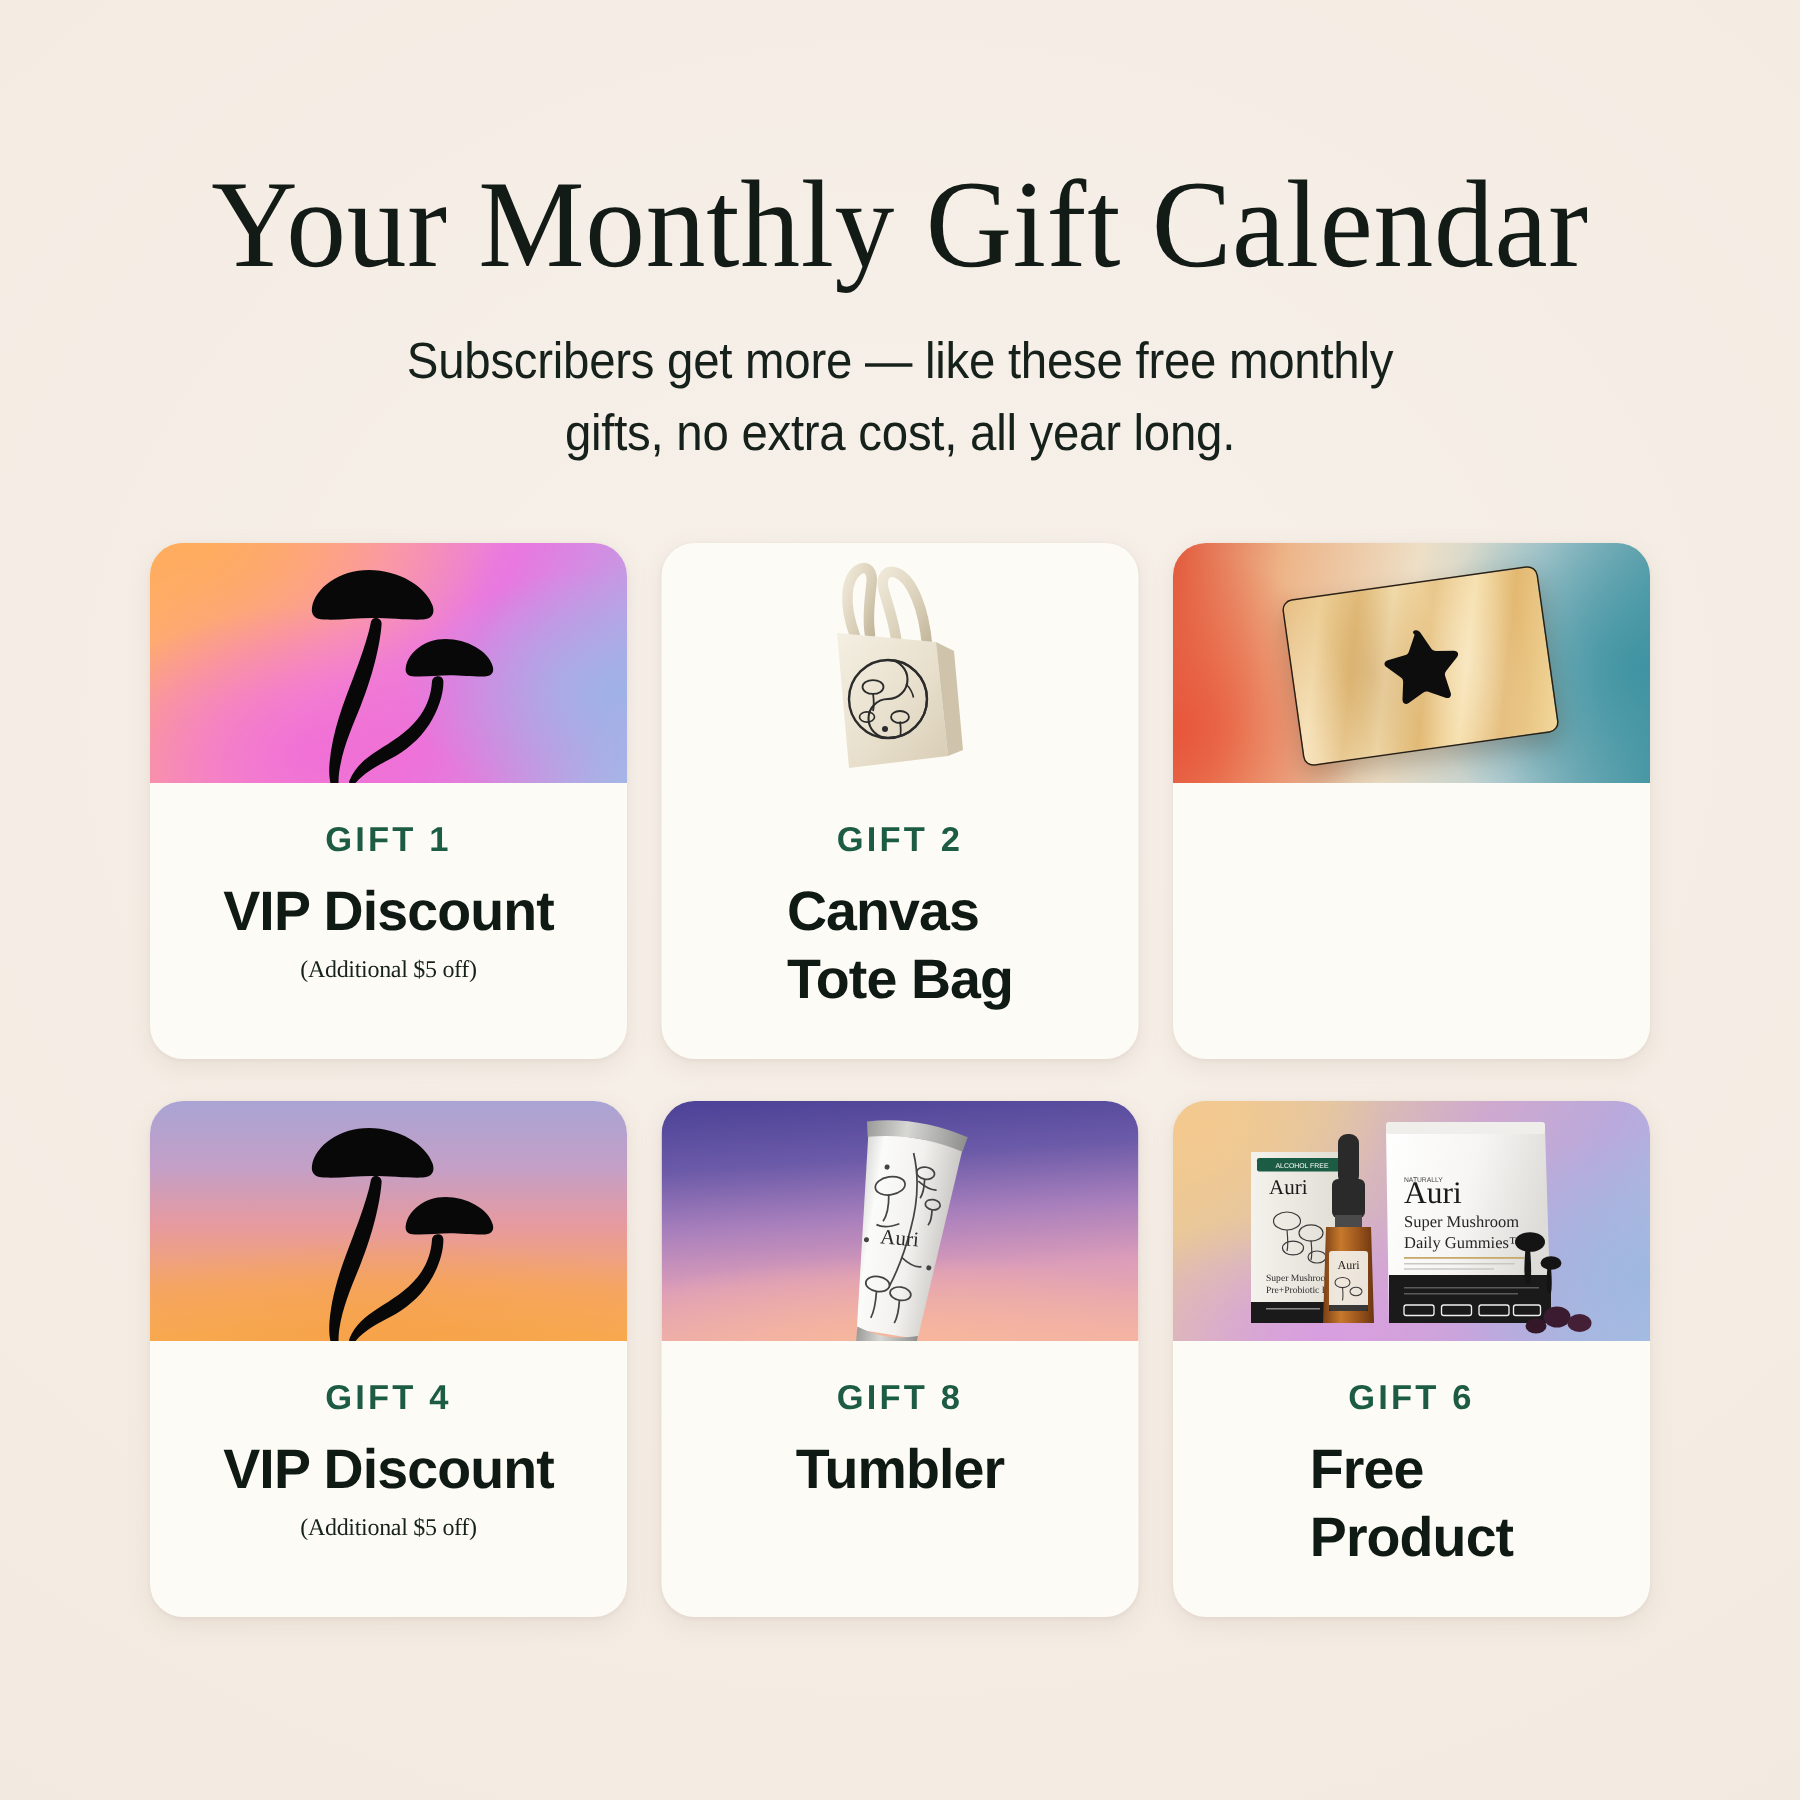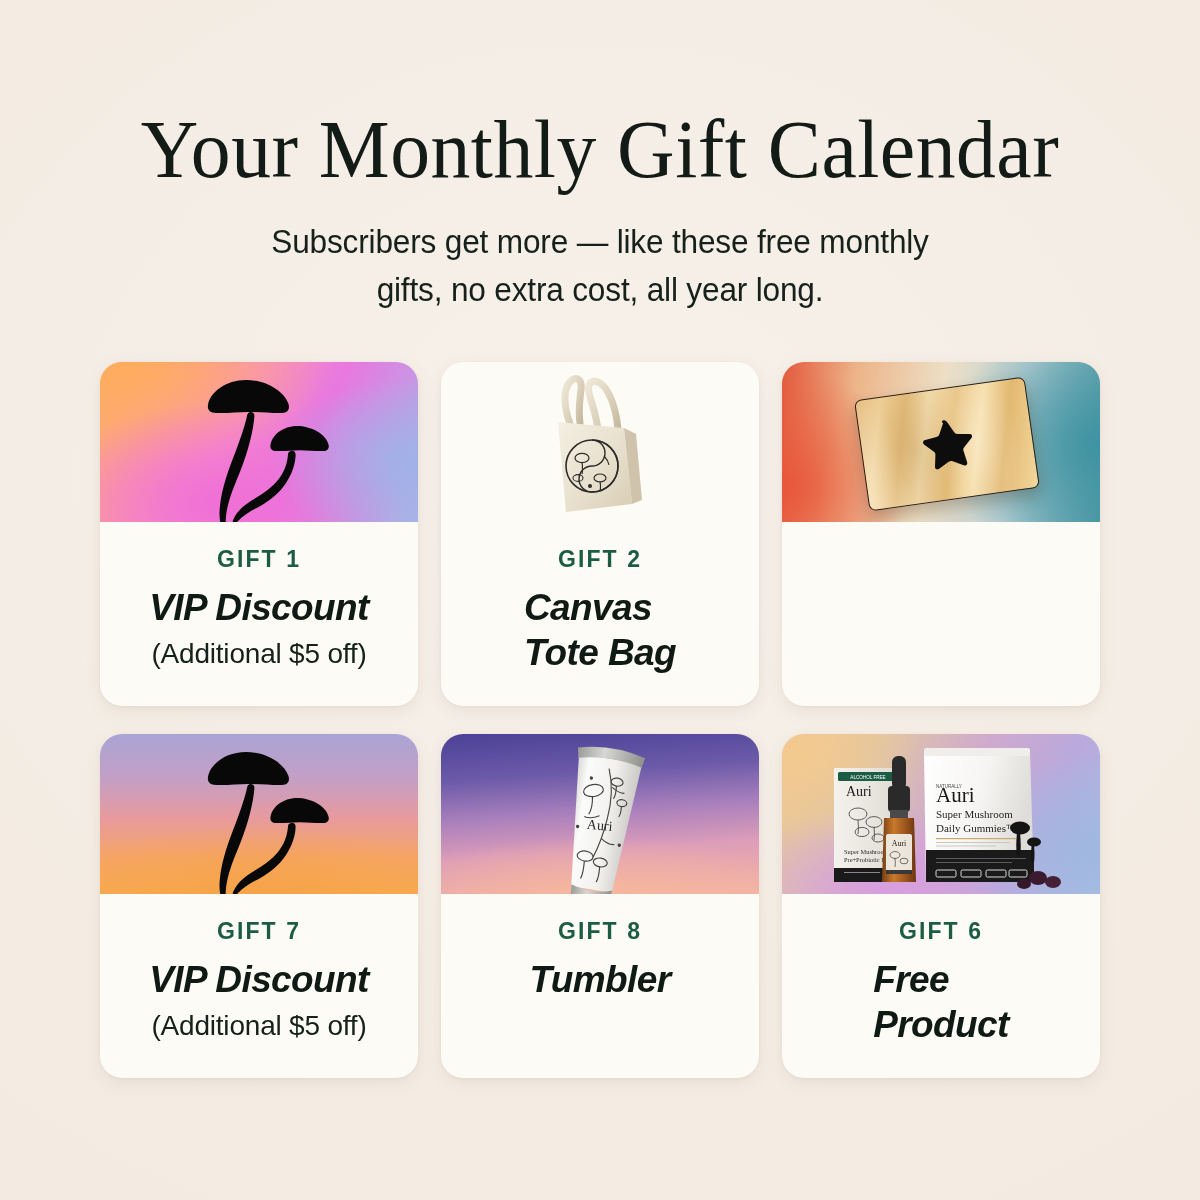--- a/index.html
+++ b/index.html
@@ -103,29 +103,30 @@
   }
 
   .gift-title {
     margin-top: 14px;
     font-size: 37px;
     font-weight: 700;
     line-height: 1.24;
     letter-spacing: -0.6px;
     color: #101a14;
   }
-  .gift-title .t-line { display: block; font-style: italic; }
+  .gift-title .t-line { display: block; }
 
   .gift-note {
     margin-top: 7px;
-    font-size: 28px;
+    font-size: 16px;
     font-weight: 400;
     line-height: 1.2;
     color: #16211b;
     letter-spacing: -0.2px;
+    font-family: Liberation Serif, serif;
   }
 
   
   .g1 {
     background:
       radial-gradient(ellipse 75% 85% at 100% 62%, #9fb2e8 0%, rgba(159,178,232,0) 62%),
       radial-gradient(ellipse 85% 95% at 38% 88%, #f06fd6 0%, rgba(240,111,214,0) 66%),
       radial-gradient(ellipse 95% 100% at 8% 0%, #ffac5e 0%, rgba(255,172,94,0) 68%),
       linear-gradient(118deg, #ffb066 0%, #f88fc8 40%, #e878e0 62%, #a8b6e6 100%);
   }
@@ -324,21 +325,21 @@
         <div class="art-mushroom">
           <svg viewBox="0 0 150 160" width="150" height="160" aria-hidden="true">
             <path fill="#080808" d="M62 6c-20 0-36 12-38 25-0.8 5 2 8 8 8 10 0.5 22-1 32-1 13 0 26 1.5 34 1 6-0.4 8-4 6.5-9C100 17 82 6 62 6z"></path>
             <path fill="#080808" d="M113 52c-14 0-25 9-26.5 19-0.6 4 1.6 6 6 6 7 0.4 16-0.8 23-0.8 9 0 18 1.2 24 0.8 4.5-0.3 6-3 5-6.6C142 60 127 52 113 52z"></path>
             <path fill="#080808" d="M66 38c2.8-0.3 4.6 1.6 4.4 4.2-1 14-6.2 35-13.8 54-6.2 15.6-12 28-14.4 44-0.5 3.3-0.6 7.5-0.5 11.6 0.06 2.4-3.1 3.2-4 0.9-2-5-2.6-11-2-18 2-22 9.4-40 16-57.4C57.4 62.6 62 48 63 41.8c0.3-2 1.4-3.6 3-3.8z"></path>
             <path fill="#080808" d="M107 77c2.6-0.6 4.6 1 4.6 3.5 0 9-3.6 19.4-9.6 28.6-6.4 9.8-15.6 17.4-25.6 22.8-8.6 4.6-17 8.6-23.8 16.6-1.7 2-4.6 0.2-3.6-2.2 3.6-8.8 10.6-14.8 18.6-19.8 9.4-5.8 19.6-12.2 26.4-20.6 6.2-7.6 9.4-16 10-25.6 0.1-1.7 1.2-3 3-3.3z"></path>
           </svg>
         </div>
       </div>
       <div class="card-body">
-        <div class="gift-label">GIFT 7</div>
+        <div class="gift-label">GIFT 4</div>
         <div class="gift-title">
           <span class="t-line">VIP Discount</span>
         </div>
         <div class="gift-note">(Additional $5 off)</div>
       </div>
     </div>
 
     <div class="card">
       <div class="card-media g5">
         <div class="art-tumbler">

